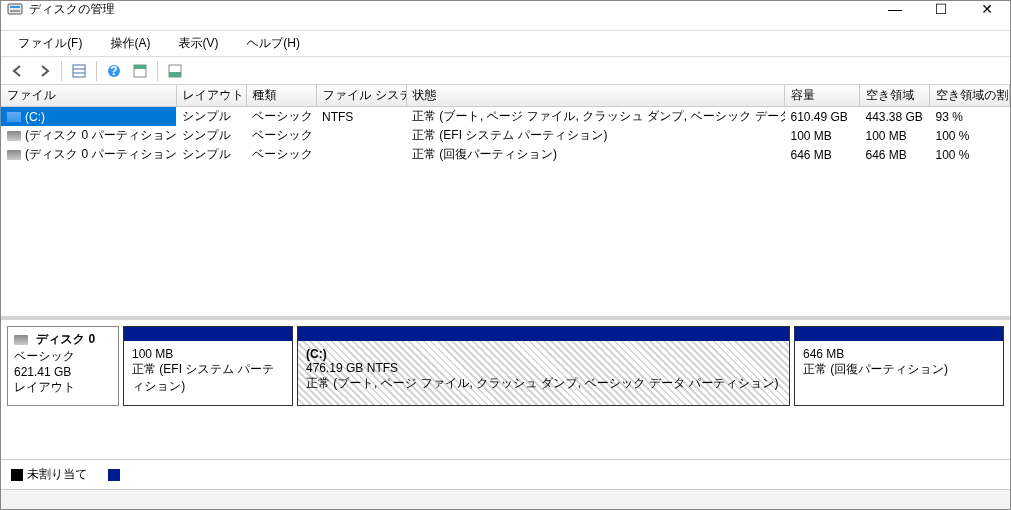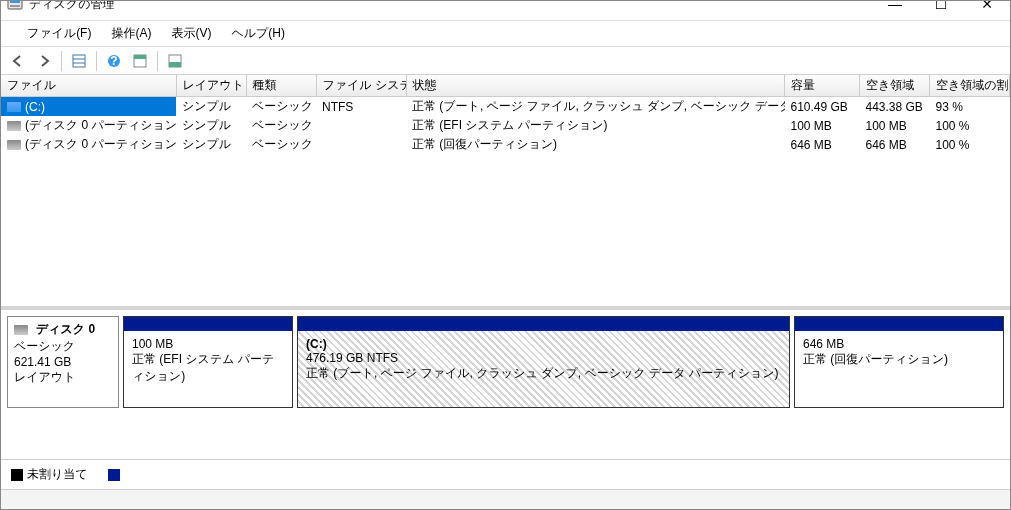--- a/index.html
+++ b/index.html
@@ -1,46 +1,46 @@
 <!DOCTYPE html>
 <html><head>
 <meta charset="utf-8">
 <style>
 * { box-sizing: border-box; margin: 0; padding: 0; font-family: "Yu Gothic UI", "Meiryo", sans-serif; font-size: 12px; }
 body { background: #fff; width: 1011px; height: 510px; border: 1px solid #888; display: flex; flex-direction: column; overflow: hidden; }
 
 
-.titlebar { height: 20px; display: flex; align-items: center; padding: 0 0 13px 6px; border-bottom: 1px solid #ddd; }
+.titlebar { height: 30px; display: flex; align-items: center; padding: 0 0 13px 6px; border-bottom: 1px solid #ddd; }
 .titlebar .appicon { width: 16px; height: 16px; margin-right: 6px; display:inline-flex;align-items:center;justify-content:center; }
 .titlebar .title { flex: 1; }
 .winbtns { display: flex; height: 100%; }
 .winbtn { width: 46px; display: flex; align-items: center; justify-content: center; font-size: 14px; }
 
 
-.menubar { display: flex; padding: 2px 18px; gap: 4px; border-bottom: 1px solid #ddd; }
+.menubar { display: flex; padding: 2px 9px; gap: 12px; border-bottom: 1px solid #ddd; }
 .menuitem { padding: 2px 8px; }
 
 
 .toolbar { display: flex; align-items: center; gap: 4px; padding: 2px 6px; border-bottom: 1px solid #d0d0d0; height: 28px; }
 .tbtn { width: 22px; height: 22px; display:flex; align-items:center; justify-content:center; border:1px solid transparent; }
 .tsep { width:1px; height:20px; background:#ccc; margin:0 2px; }
 
 
 .table-wrap { flex: 0 0 235px; overflow:auto; border-bottom: 4px solid #d4d4d4; }
 table { border-collapse: collapse; width: 100%; table-layout: fixed; }
 th { text-align:left; font-weight: normal; background: linear-gradient(#fdfdfd,#ececec); border-right:1px solid #ccc; border-bottom:1px solid #ccc; padding: 2px 6px; height:20px; white-space:nowrap; overflow:hidden; }
 td { padding: 1px 6px; white-space: nowrap; overflow:hidden; }
 tr.sel td:first-child { background:#0078d7; color:#fff; }
 .volicon { display:inline-block; width:14px; height:10px; margin-right:4px; vertical-align:middle; }
 .volicon.hdd { background:linear-gradient(#888,#ccc); border-radius:1px; }
 .volicon.sel { background:linear-gradient(#6af,#39e); }
 
 
 .diskmap { flex: 1; padding: 6px; display:flex; flex-direction:column; gap:6px; }
-.diskrow { display:flex; height: 92px; border: 0; }
+.diskrow { display:flex; height: 80px; border: 0; }
 .diskinfo { width: 112px; border:1px solid #888; background:#fff; display:flex; flex-direction:column; padding:4px 6px; }
 .diskinfo .hdr { display:flex; align-items:center; gap:4px; font-weight:bold; }
 .partitions { flex:1; display:flex; gap:4px; margin-left:4px; }
 .part { border:1px solid #333; display:flex; flex-direction:column; overflow:hidden; }
 .part .stripe { height:14px; background:#001b8f; }
 .part .body { flex:1; padding:6px 8px; background:#fff; }
 .part.hatched .body { background: repeating-linear-gradient(45deg,#fff,#fff 3px,#d5d5d5 3px,#d5d5d5 5px); }
 .part0 { flex: 0 0 170px; }
 .part1 { flex: 1; }
 .part2 { flex: 0 0 210px; }

